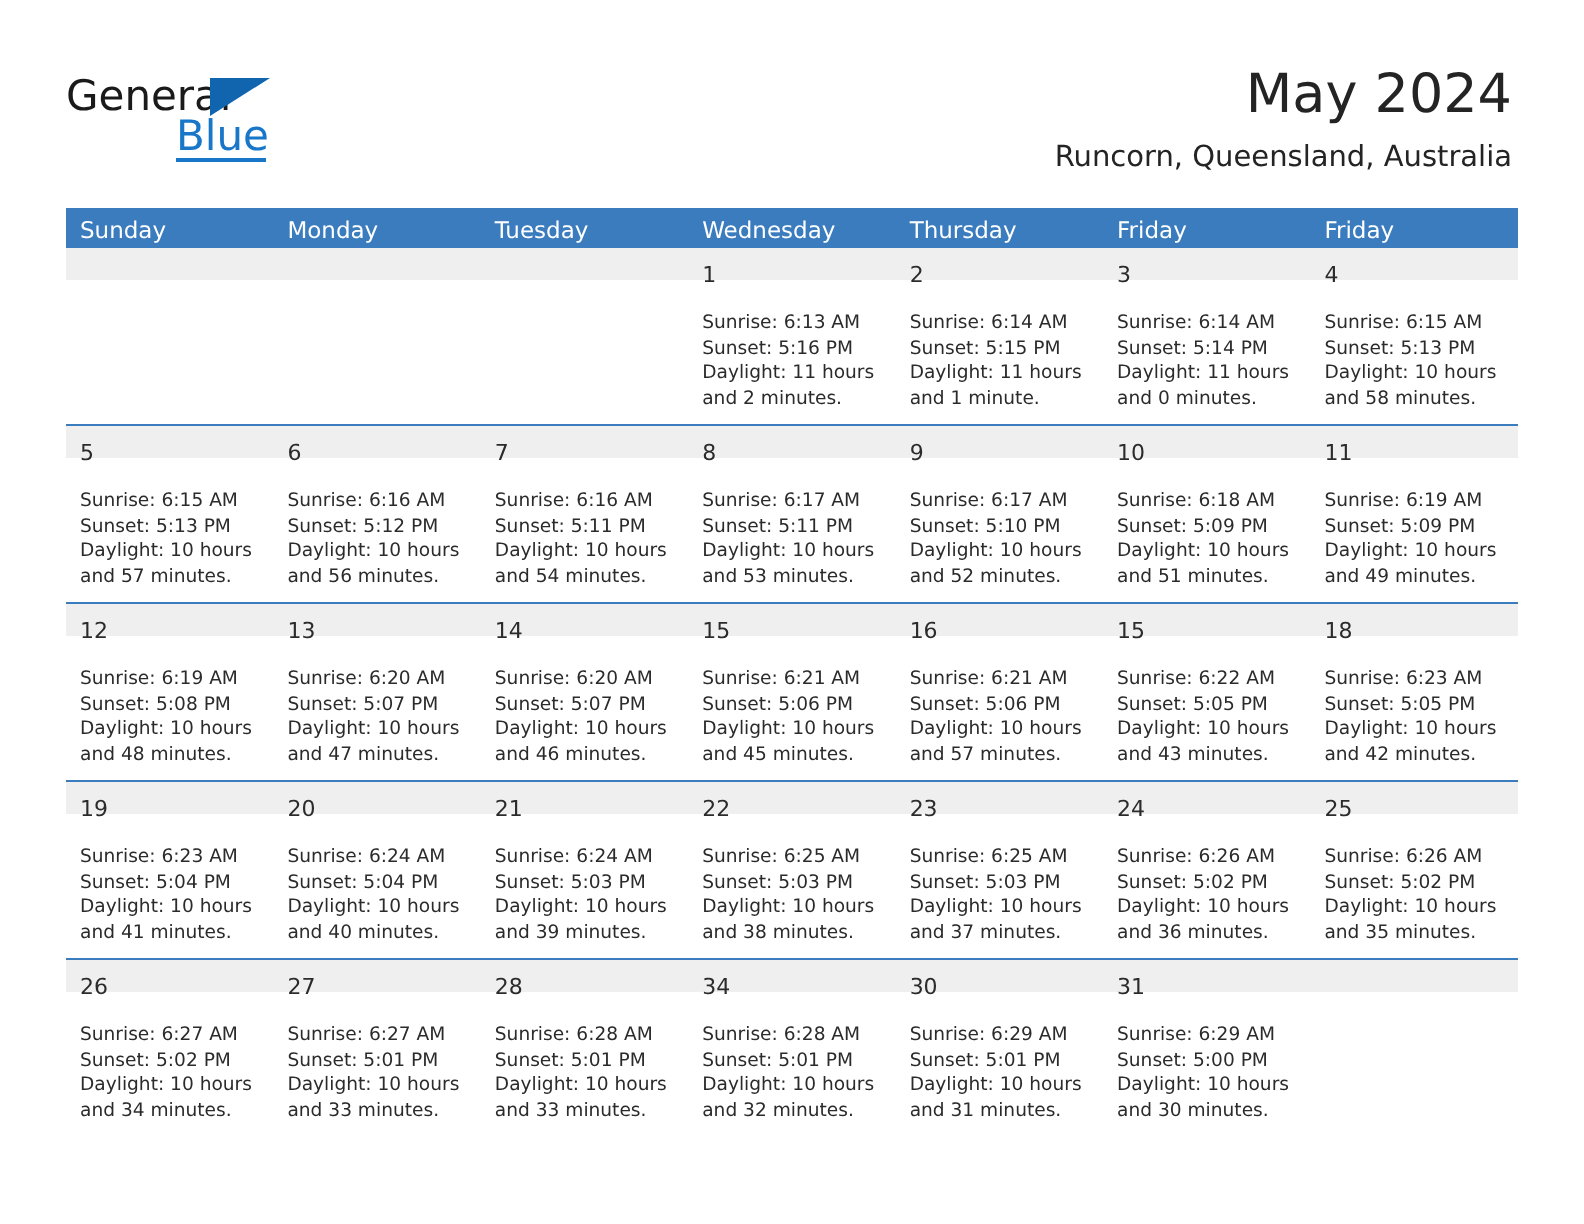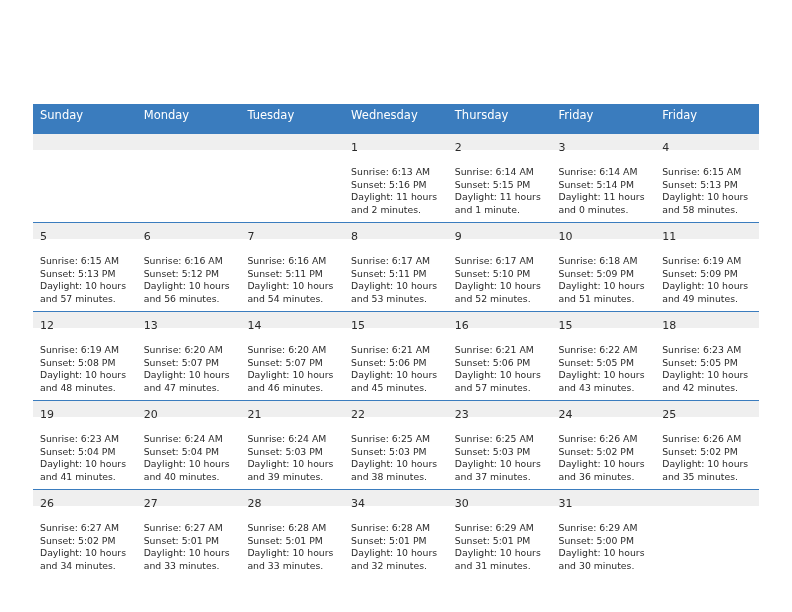--- a/index.html
+++ b/index.html
@@ -104,21 +104,21 @@
     table-layout: fixed;
   }
   .cal col { width: 103.714px; }
 
   .cal thead th {
     background: #3a7cbe;
     color: #ffffff;
     font-size: 11.5px;
     font-weight: normal;
     text-align: left;
-    padding: 5px 0 12px 7px;
+    padding: 5px 0 2px 7px;
     height: 12px;
     line-height: 13px;
     border: none;
   }
 
   .weekrow > td {
     vertical-align: top;
     padding: 0;
     border-top: 1.4px solid #3a7cbe;
     height: 88px;
@@ -149,20 +149,35 @@
     line-height: 12.6px;
     color: #2b2b2b;
   }
   .details div { white-space: nowrap; }
 </style>
 </head>
 <body>
 
 <div class="page">
 
+  <div class="top">
+
+    <div class="logo">
+      <span class="logo-general">General</span>
+      <span class="logo-tri"></span>
+      <span class="logo-blue">Blue</span>
+      <span class="logo-underline"></span>
+    </div>
+
+    <div class="title-block">
+      <div class="month-title">May 2024</div>
+      <div class="location">Runcorn, Queensland, Australia</div>
+    </div>
+
+  </div>
 
   <table class="cal">
     <colgroup>
       <col>
         <col>
         <col>
         <col>
         <col>
         <col>
         <col>

